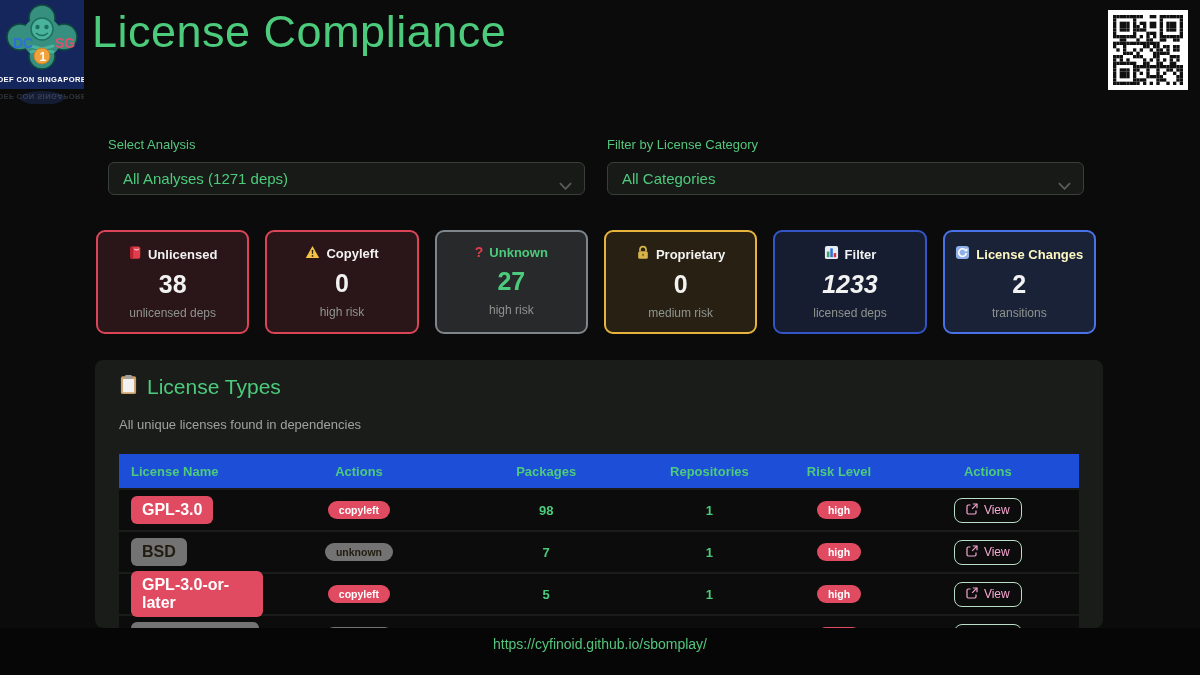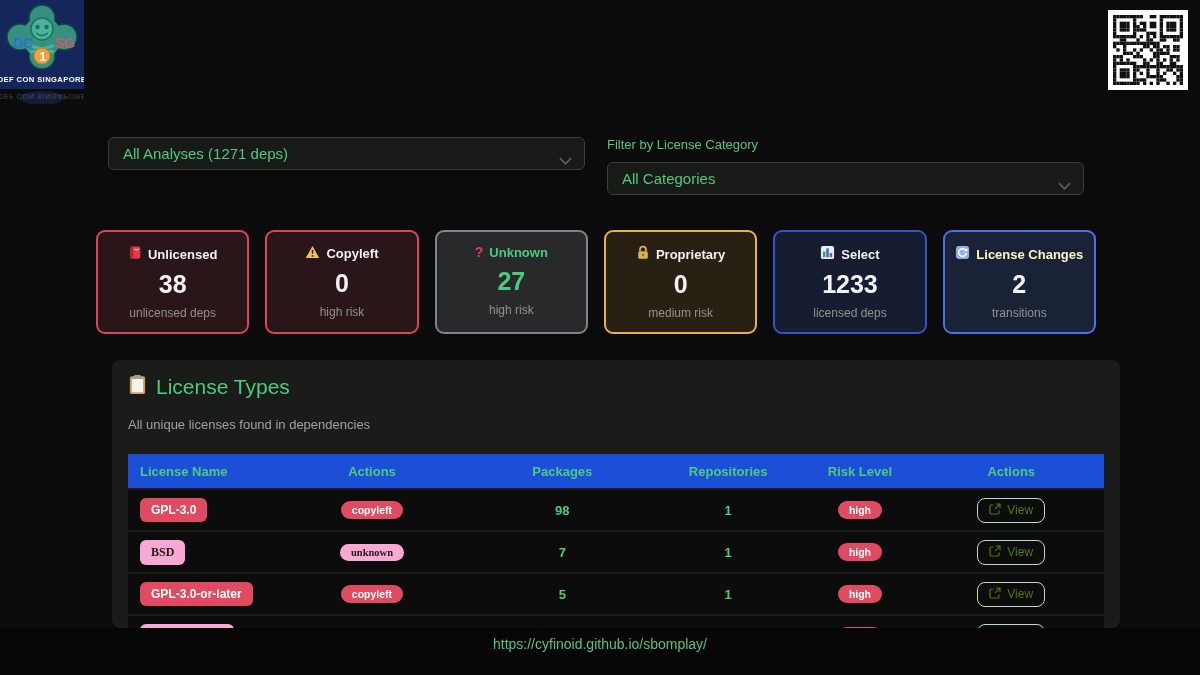--- a/index.html
+++ b/index.html
@@ -50,22 +50,22 @@
   }
   .stat-head {
     display:flex; align-items:center; justify-content:center; gap:6px;
     font-size:13px; font-weight:bold; color:#f2f2f2;
   }
   .stat-value { font-size:25px; font-weight:bold; color:#f2f2f2; margin-top:7px; }
   .stat-sub { font-size:12px; color:#8f948f; margin-top:7px; }
 
   
   .section {
-    position:absolute; left:112px; top:360px; width:1008px; height:268px;
-    background:#191c19; border-radius:8px; padding:14px 16px; overflow:hidden;
+    position:absolute; left:95px; top:360px; width:1008px; height:268px;
+    background:#191c19; border-radius:8px; padding:14px 24px; overflow:hidden;
   }
   .section-title {
     display:flex; align-items:center; gap:9px;
     font-size:21px; color:#4ccb7c; font-weight:500;
   }
   .section-sub { font-size:13px; color:#9fa29f; margin-top:17px; }
   .table { margin-top:22px; }
   .thead {
     display:flex; align-items:center; height:34px; background:#1d4ed8;
     font-size:13px; font-weight:bold; color:#4ccb7c;
@@ -75,30 +75,30 @@
     margin-top:2px;
   }
   .c0 { width:15%; display:flex; justify-content:flex-start; padding-left:12px; }
   .c1 { width:20%; display:flex; justify-content:center; }
   .c2 { width:19%; display:flex; justify-content:center; }
   .c3 { width:15%; display:flex; justify-content:center; }
   .c4 { width:12%; display:flex; justify-content:center; }
   .c5 { width:19%; display:flex; justify-content:center; }
 
   .lic-badge {
-    font-size:12px; font-weight:bold; padding:5px 11px; border-radius:6px;
+    font-size:16px; font-weight:bold; padding:5px 11px; border-radius:6px;
   }
   .pill { font-size:10.5px; font-weight:bold; padding:3px 11px; border-radius:999px; }
   .badge-red  { background:#e04b61; color:#ffffff; }
-  .badge-yellow { background:#f9a8d4; color:#201c10;font-family:Liberation Serif, serif; }
+  .badge-yellow { background:#737373; color:#201c10; }
   .num { font-size:13px; font-weight:bold; color:#4ccb7c; }
   .view-btn {
     display:inline-flex; align-items:center; gap:6px;
     padding:4px 11px; border:1px solid #b9dfc6; border-radius:8px;
-    background:transparent; color:#4d7c0f; font-size:12px; cursor:pointer;
+    background:transparent; color:#f9a8d4; font-size:12px; cursor:pointer;
     font-family:inherit;
   }
 
   
   .footer-bar {
     position:absolute; left:0; right:0; bottom:0; height:47px;
     background:#050605; display:flex; justify-content:center;
     padding-top:8px;
   }
   .footer-url { font-size:14px; color:#55c57d; }
@@ -128,20 +128,21 @@
     <text x="55" y="48" font-size="14" font-weight="bold" fill="#e0506e">SG</text>
     <circle cx="42" cy="56" r="8" fill="#f0a23c" stroke="#c97f23" stroke-width="1"></circle>
     <text x="39.5" y="60.5" font-size="12" font-weight="bold" fill="#ffffff">1</text>
     <text x="42" y="82" font-size="7.6" font-weight="bold" fill="#ffffff" text-anchor="middle" letter-spacing="0.4">DEF CON SINGAPORE</text>
     <ellipse cx="42" cy="98" rx="22" ry="7" fill="#1b2c55" opacity="0.55"></ellipse>
     <g transform="translate(0,176) scale(1,-1)" opacity="0.25">
       <text x="42" y="82" font-size="7.6" font-weight="bold" fill="#9aa4bc" text-anchor="middle" letter-spacing="0.4">DEF CON SINGAPORE</text>
     </g>
   </svg>
 
+  <h1 class="page-title">License Compliance</h1>
 
   <div class="qr-wrap"><svg id="qr-svg" width="70" height="70" viewBox="0 0 70 70">
         <rect width="70" height="70" fill="#fff"></rect>
         <rect x="0.00" y="0.00" width="3.33" height="3.33" fill="#111"></rect>
         <rect x="3.33" y="0.00" width="3.33" height="3.33" fill="#111"></rect>
         <rect x="6.67" y="0.00" width="3.33" height="3.33" fill="#111"></rect>
         <rect x="10.00" y="0.00" width="3.33" height="3.33" fill="#111"></rect>
         <rect x="13.33" y="0.00" width="3.33" height="3.33" fill="#111"></rect>
         <rect x="16.67" y="0.00" width="3.33" height="3.33" fill="#111"></rect>
         <rect x="20.00" y="0.00" width="3.33" height="3.33" fill="#111"></rect>
@@ -382,20 +383,21 @@
         <rect x="30.00" y="66.67" width="3.33" height="3.33" fill="#111"></rect>
         <rect x="36.67" y="66.67" width="3.33" height="3.33" fill="#111"></rect>
         <rect x="43.33" y="66.67" width="3.33" height="3.33" fill="#111"></rect>
         <rect x="53.33" y="66.67" width="3.33" height="3.33" fill="#111"></rect>
         <rect x="60.00" y="66.67" width="3.33" height="3.33" fill="#111"></rect>
         <rect x="66.67" y="66.67" width="3.33" height="3.33" fill="#111"></rect>
       </svg></div>
 
   <section class="filters">
     <div class="filter-group">
+      <div class="filter-label">Select Analysis</div>
       <div class="select">
         <span class="select-value">All Analyses (1271 deps)</span>
         <span class="chev icon-slot"><svg width="13" height="8" viewBox="0 0 14 8">
               <path d="M1 1l6 6 6-6" stroke="#585d58" stroke-width="2" fill="none"></path>
             </svg></span>
       </div>
     </div>
     <div class="filter-group">
       <div class="filter-label">Filter by License Category</div>
       <div class="select">
@@ -457,23 +459,23 @@
     </div>
 
     <div class="stat-card" style="border-color: rgb(51, 85, 200); background: rgb(22, 29, 48);">
       <div class="stat-head">
         <span class="icon-slot"><svg width="15" height="15" viewBox="0 0 16 16">
               <rect x="1" y="1" width="14" height="14" rx="2" fill="#e8ecf2"></rect>
               <rect x="3.1" y="7" width="2.7" height="6" fill="#3aa35c"></rect>
               <rect x="6.7" y="3.6" width="2.7" height="9.4" fill="#2f6fd8"></rect>
               <rect x="10.3" y="8.6" width="2.7" height="4.4" fill="#d8333f"></rect>
             </svg></span>
-        <span class="stat-label" style="color: rgb(242, 242, 242);">Select</span>
-      </div>
-      <div class="stat-value" style="color: rgb(242, 242, 242);">1233</div>
+        <span class="stat-label" style="color: rgb(242, 242, 242);">Filter</span>
+      </div>
+      <div class="stat-value" style="color: rgb(242, 242, 242); font-style: italic;">1233</div>
       <div class="stat-sub">licensed deps</div>
     </div>
 
     <div class="stat-card" style="border-color: rgb(74, 114, 232); background: rgb(26, 34, 56);">
       <div class="stat-head">
         <span class="icon-slot"><svg width="15" height="15" viewBox="0 0 16 16">
               <rect x="1" y="1" width="14" height="14" rx="3.2" fill="#8fb0e8"></rect>
               <path d="M11.6 6A4.1 4.1 0 1 0 12.1 8.6" stroke="#ffffff" stroke-width="1.7" fill="none"></path>
               <path d="M13.2 3.2v3.4h-3.4z" fill="#ffffff"></path>
             </svg></span>

